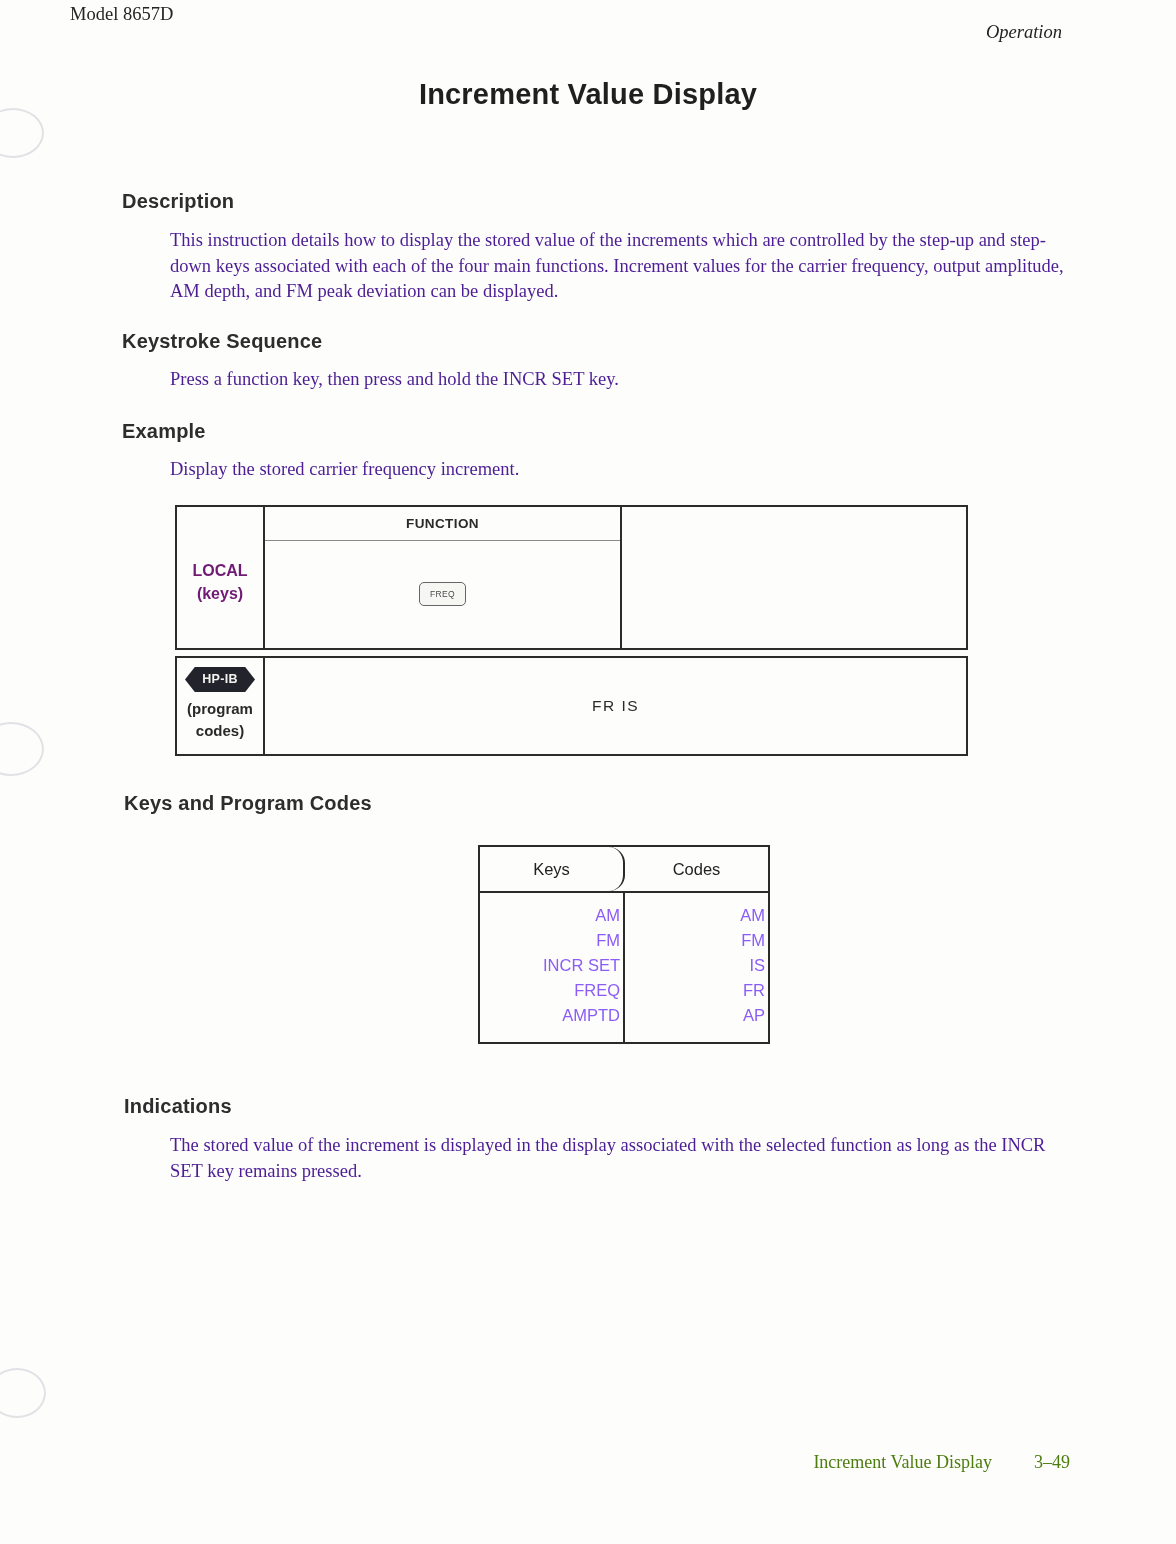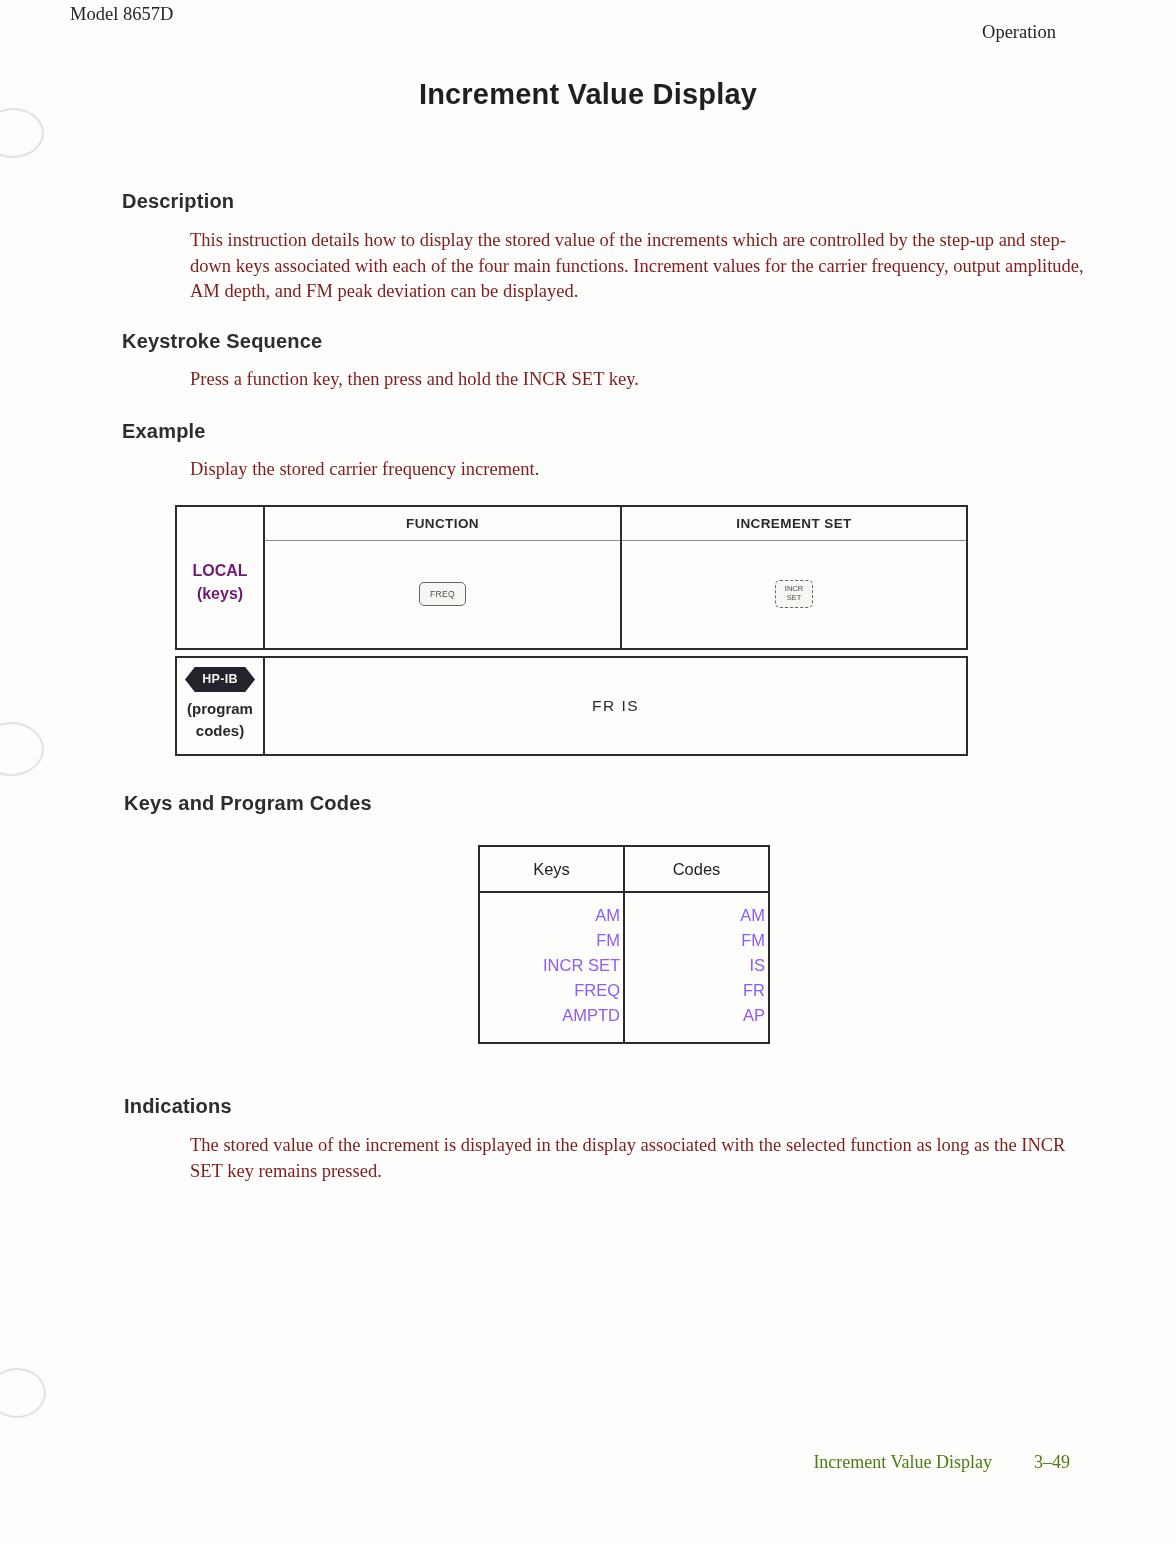--- a/index.html
+++ b/index.html
@@ -24,21 +24,21 @@
   }
   .footer { top: 1452px; right: 106px; font-size: 18px; color: #4d7c0f; }
   .footer .pg { margin-left: 42px; }
 
   
   .heading {
     font-family: "Liberation Sans", sans-serif;
     font-weight: bold; font-size: 20px; color: #2d2d2d;
     letter-spacing: 0.2px;
   }
-  .body-text { font-size: 18.5px; line-height: 1.38; color: #7f1d1d; margin-left: 20px; }
+  .body-text { font-size: 18.5px; line-height: 1.38; color: #4c1d95; }
 
   
   .diagram { left: 175px; top: 505px; width: 793px; }
   .d-top {
     position: relative;
     border: 2px solid #2c2c2c;
     height: 141px;
     background: #fdfdfc;
     display: flex;
   }
@@ -105,21 +105,21 @@
     border: 2.5px solid #2a2a2a;
     background: #fdfdfc;
   }
   .kc-head { display: flex; border-bottom: 2px solid #2a2a2a; }
   .kc-head > div {
     flex: 1; height: 44px;
     display: flex; align-items: center; justify-content: center;
     font-family: "Liberation Sans", sans-serif;
     font-size: 16.5px; color: #222;
   }
-  .kc-head > div:first-child { border-right: 2px solid #2a2a2a; }
+  .kc-head > div:first-child { border-right: 2px solid #2a2a2a; border-radius: 16px; }
   .kc-body { display: flex; }
   .kc-col {
     flex: 1; padding: 10px 3px 14px 0;
     display: flex; flex-direction: column; align-items: flex-end;
     font-family: "Liberation Sans", sans-serif;
     font-size: 16.5px; color: #8b5cf6;
     line-height: 25px;
   }
   .kc-col:first-child { border-right: 2px solid #2a2a2a; }
 
@@ -131,21 +131,21 @@
   }
 </style>
 </head>
 <body>
 
 <div class="abs scan-arc" style="left:-18px; top:108px; width:58px; height:46px;"></div>
 <div class="abs scan-arc" style="left:-22px; top:722px; width:62px; height:50px;"></div>
 <div class="abs scan-arc" style="left:-12px; top:1368px; width:54px; height:46px;"></div>
 
 <div class="abs hdr" style="left:70px; top:4px;">Model 8657D</div>
-<div class="abs hdr" style="right:120px; top:22px;">Operation</div>
+<div class="abs hdr" style="right:114px; top:22px;font-style:italic;">Operation</div>
 
 <div class="abs page-title">Increment Value Display</div>
 
 <div class="abs heading" style="left:122px; top:190px;">Description</div>
 <div class="abs body-text" style="left:170px; top:228px; width:908px;">This instruction details how to display the stored value of the increments which are controlled by the step-up and step-down keys associated with each of the four main functions. Increment values for the carrier frequency, output amplitude, AM depth, and FM peak deviation can be displayed.</div>
 
 <div class="abs heading" style="left:122px; top:330px;">Keystroke Sequence</div>
 <div class="abs body-text" style="left:170px; top:367px; width:908px;">Press a function key, then press and hold the INCR SET key.</div>
 
 <div class="abs heading" style="left:122px; top:420px;">Example</div>
@@ -154,29 +154,20 @@
 <div class="abs diagram">
   <div class="d-top">
     <div class="d-left">
       <span>LOCAL</span>
       <span>(keys)</span>
     </div>
     <div class="d-col d-col-func">
       <div class="d-col-head">FUNCTION</div>
       <div class="d-keyzone">
         <div class="keycap keycap-freq">FREQ</div>
-      </div>
-    </div>
-    <div class="d-col">
-      <div class="d-col-head">INCREMENT SET</div>
-      <div class="d-keyzone">
-        <div class="keycap keycap-incr">
-          <div>INCR</div>
-          <div>SET</div>
-        </div>
       </div>
     </div>
   </div>
   <div class="d-bottom">
     <div class="d-bleft">
       <div class="hpib-badge">HP-IB</div>
       <span>(program</span>
       <span>codes)</span>
     </div>
     <div class="d-span">FR IS</div>

